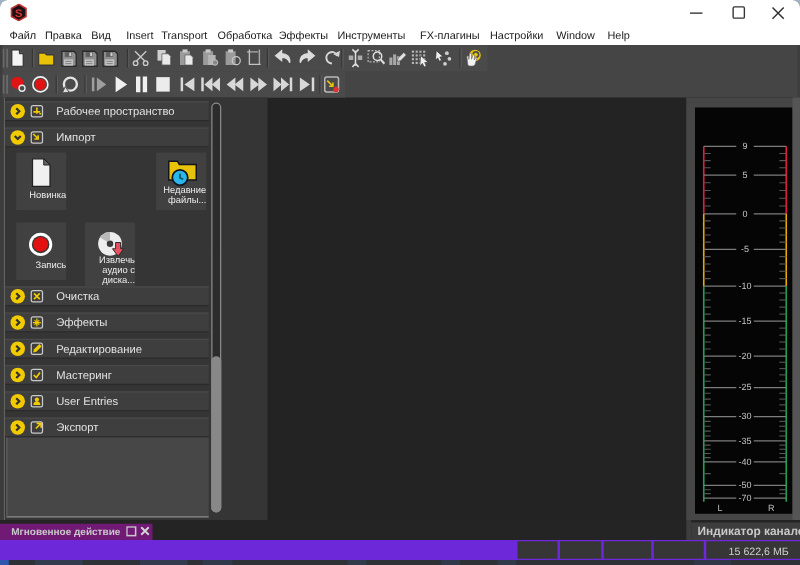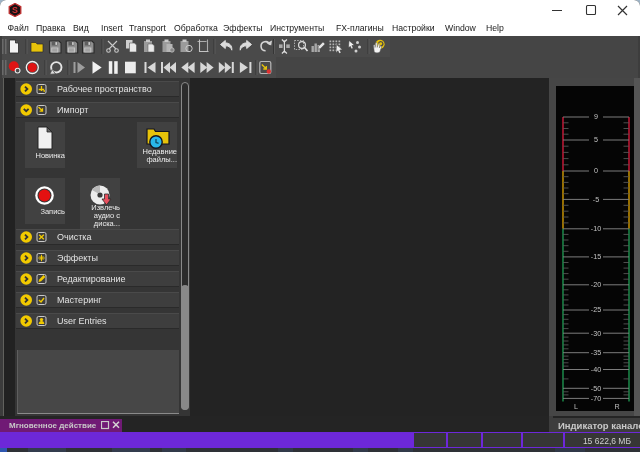--- a/index.html
+++ b/index.html
@@ -3,21 +3,21 @@
 html,body{margin:0;padding:0;width:640px;height:452px;background:#9db3c6;
 font-family:"Liberation Sans",sans-serif;overflow:hidden;}
 #win{position:absolute;left:0;top:0;width:640px;height:452px;border-radius:6px 6px 0 0;
 overflow:hidden;background:#222;}
 .abs{position:absolute;}
 #titlebar{left:0;top:0;width:640px;height:20px;background:#fff;}
 #menubar{left:0;top:20px;width:640px;height:16px;background:#fff;}
 .mi{position:absolute;top:2.5px;font-size:8.7px;color:#1a1a1a;}
 #toolzone{left:0;top:36px;width:640px;height:42px;background:#454545;}
 .tbar{position:absolute;background:#4a4a4a;height:21px;}
-#panel{left:15px;top:78px;width:175px;height:338px;background:#353535;}
+#panel{left:3px;top:78px;width:175px;height:338px;background:#353535;padding-left:36px;}
 .hdr{position:absolute;left:1px;width:163px;height:14px;background:#3e3e3e;
 border-top:1px solid #4a4a4a;border-bottom:1px solid #2a2a2a;}
 .hdr .txt{position:absolute;left:41px;top:2px;font-size:9px;color:#e2e2e2;}
 .btn{position:absolute;background:#414141;}
 .btn .lbl{position:absolute;left:0;right:0;text-align:right;
 font-size:7.5px;line-height:7.8px;color:#ececec;}
 #canvas{left:178px;top:78px;width:371px;height:338px;background:#232323;}
 #rdock{left:549px;top:78px;width:91px;height:338px;background:#464646;}
 #tabstrip{left:0;top:416px;width:640px;height:16px;background:#242424;}
 #statusbar{left:0;top:432px;width:640px;height:16px;background:#6d28d9;}
@@ -404,20 +404,29 @@
       <div class="hdr" style="top:235px">
         <svg class="abs" style="left:0;top:0" width="167" height="14">
           <circle cx="10.2" cy="7" r="5.8" fill="#f2ca00"></circle>
           <path d="M9.0 4.6 l2.4 2.4 l-2.4 2.4" fill="none" stroke="#333" stroke-width="1.8"></path>
           <rect x="21.0" y="2.5" width="9" height="9" rx="1.5" fill="none" stroke="#c9c9c9" stroke-width="1"></rect>
           <circle cx="25.5" cy="5.6" r="1.7" fill="#f2ca00"></circle>
           <path d="M22.7 10 c0 -2 1.2 -3 2.8 -3 c1.6 0 2.8 1 2.8 3 z" fill="#f2ca00"></path>
         </svg>
         <span class="txt">User Entries</span>
       </div>
+      <div class="hdr" style="top:256px">
+        <svg class="abs" style="left:0;top:0" width="167" height="14">
+          <circle cx="10.2" cy="7" r="5.8" fill="#f2ca00"></circle>
+          <path d="M9.0 4.6 l2.4 2.4 l-2.4 2.4" fill="none" stroke="#333" stroke-width="1.8"></path>
+          <rect x="21.0" y="2.5" width="9" height="9" rx="1.5" fill="none" stroke="#c9c9c9" stroke-width="1"></rect>
+          <path d="M24.7 7.8 l4 -4 m-3.4 -0.2 h3.6 v3.6" stroke="#f2ca00" stroke-width="1.4" fill="none"></path>
+        </svg>
+        <span class="txt">Экспорт</span>
+      </div>
       <div class="btn" style="left:10px;top:44px;width:40px;height:46px">
         <svg class="abs" style="left:12px;top:4px" width="16" height="24" viewBox="0 0 16 24">
           <path d="M1 1 h9 l5 5 v17 h-14 z" fill="#f0f0f0" stroke="#222" stroke-width="1"></path>
           <path d="M10 1 v5 h5 z" fill="#666" stroke="#222" stroke-width="0.8"></path>
         </svg>
         <div class="lbl" style="top:30px">Новинка</div>
       </div>
       <div class="btn" style="left:10px;top:100px;width:40px;height:46px">
         <svg class="abs" style="left:9px;top:7px" width="21" height="21" viewBox="0 0 21 21">
           <circle cx="10.5" cy="10.5" r="9.3" fill="#fff"></circle>

